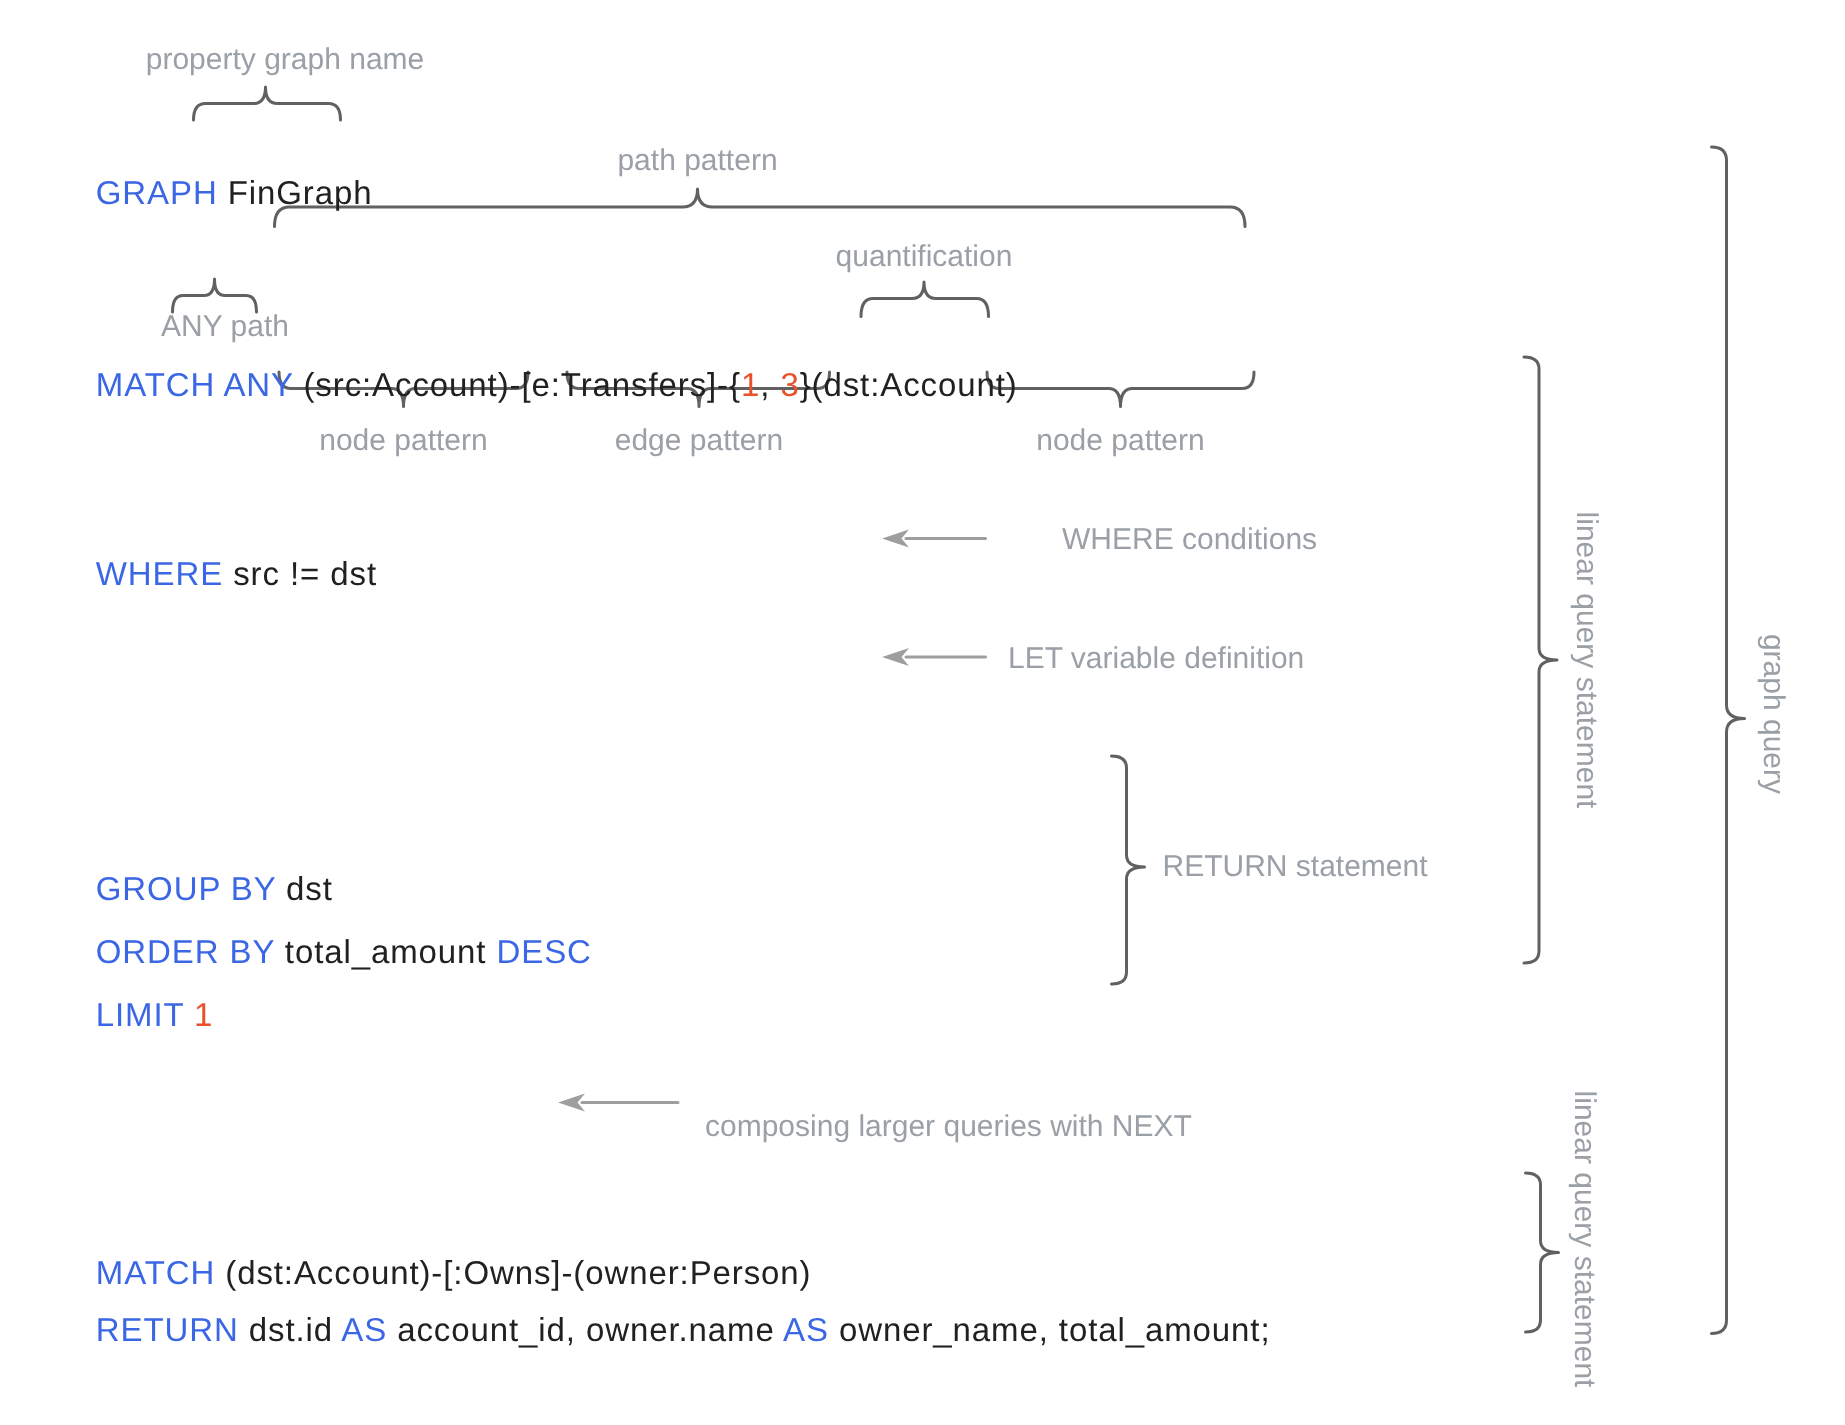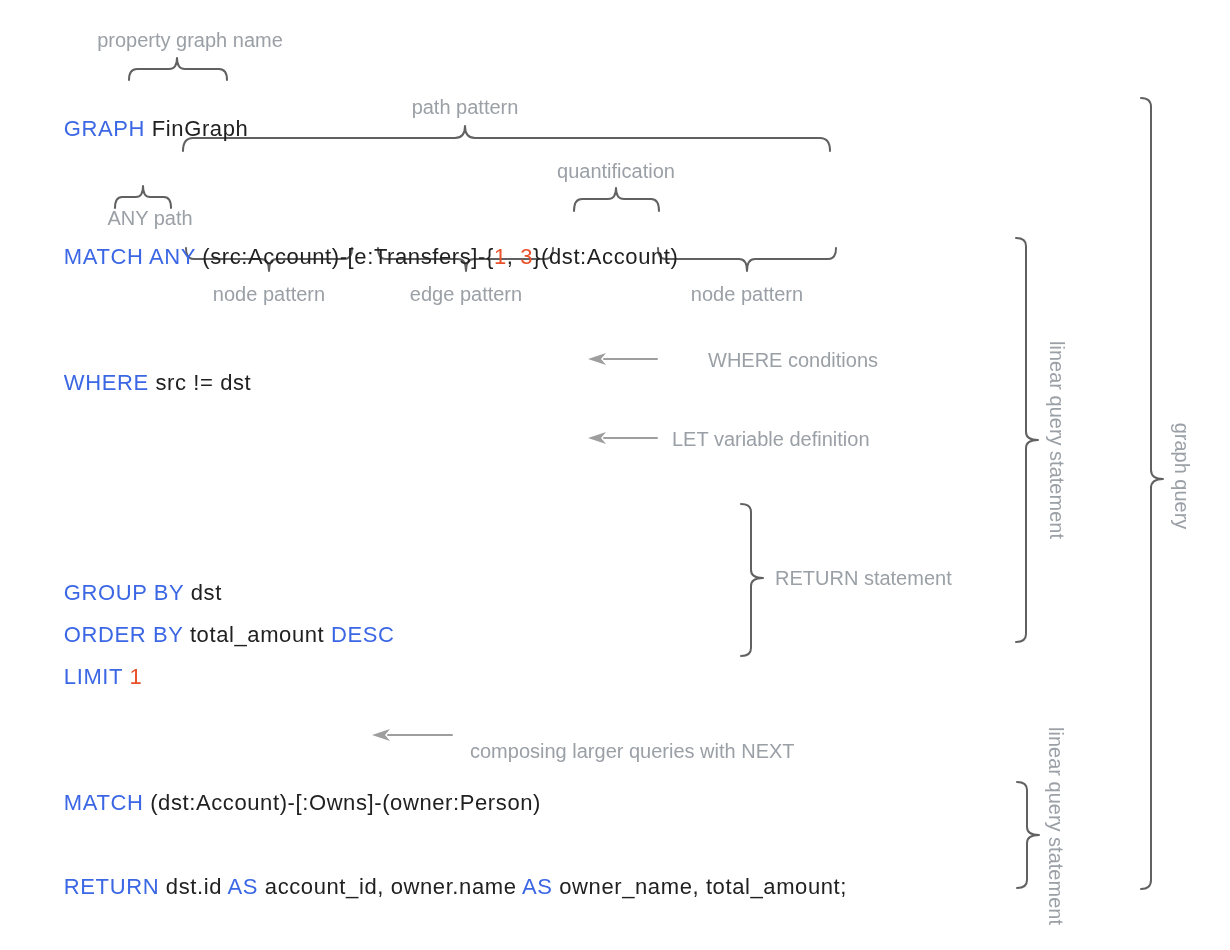--- a/index.html
+++ b/index.html
@@ -93,21 +93,21 @@
 
   <div class="code-line" style="top:596px;">
     <span class="kw">ORDER BY</span><span class="pl"> total_amount </span><span class="kw">DESC</span>
   </div>
 
   <div class="code-line" style="top:638px;">
     <span class="kw">LIMIT</span><span class="pl"> </span><span class="num">1</span>
   </div>
 
 
-  <div class="code-line" style="top:764px;">
+  <div class="code-line" style="top:810px;">
     <span class="kw">MATCH</span><span class="pl"> (dst:Account)-[:Owns]-(owner:Person)</span>
   </div>
 
   <div class="code-line" style="top:848px;">
     <span class="kw">RETURN</span><span class="pl"> dst.id </span><span class="kw">AS</span><span class="pl"> account_id, owner.name </span><span class="kw">AS</span><span class="pl"> owner_name, total_amount;</span>
   </div>
 
 </div>
 
 </body></html>

